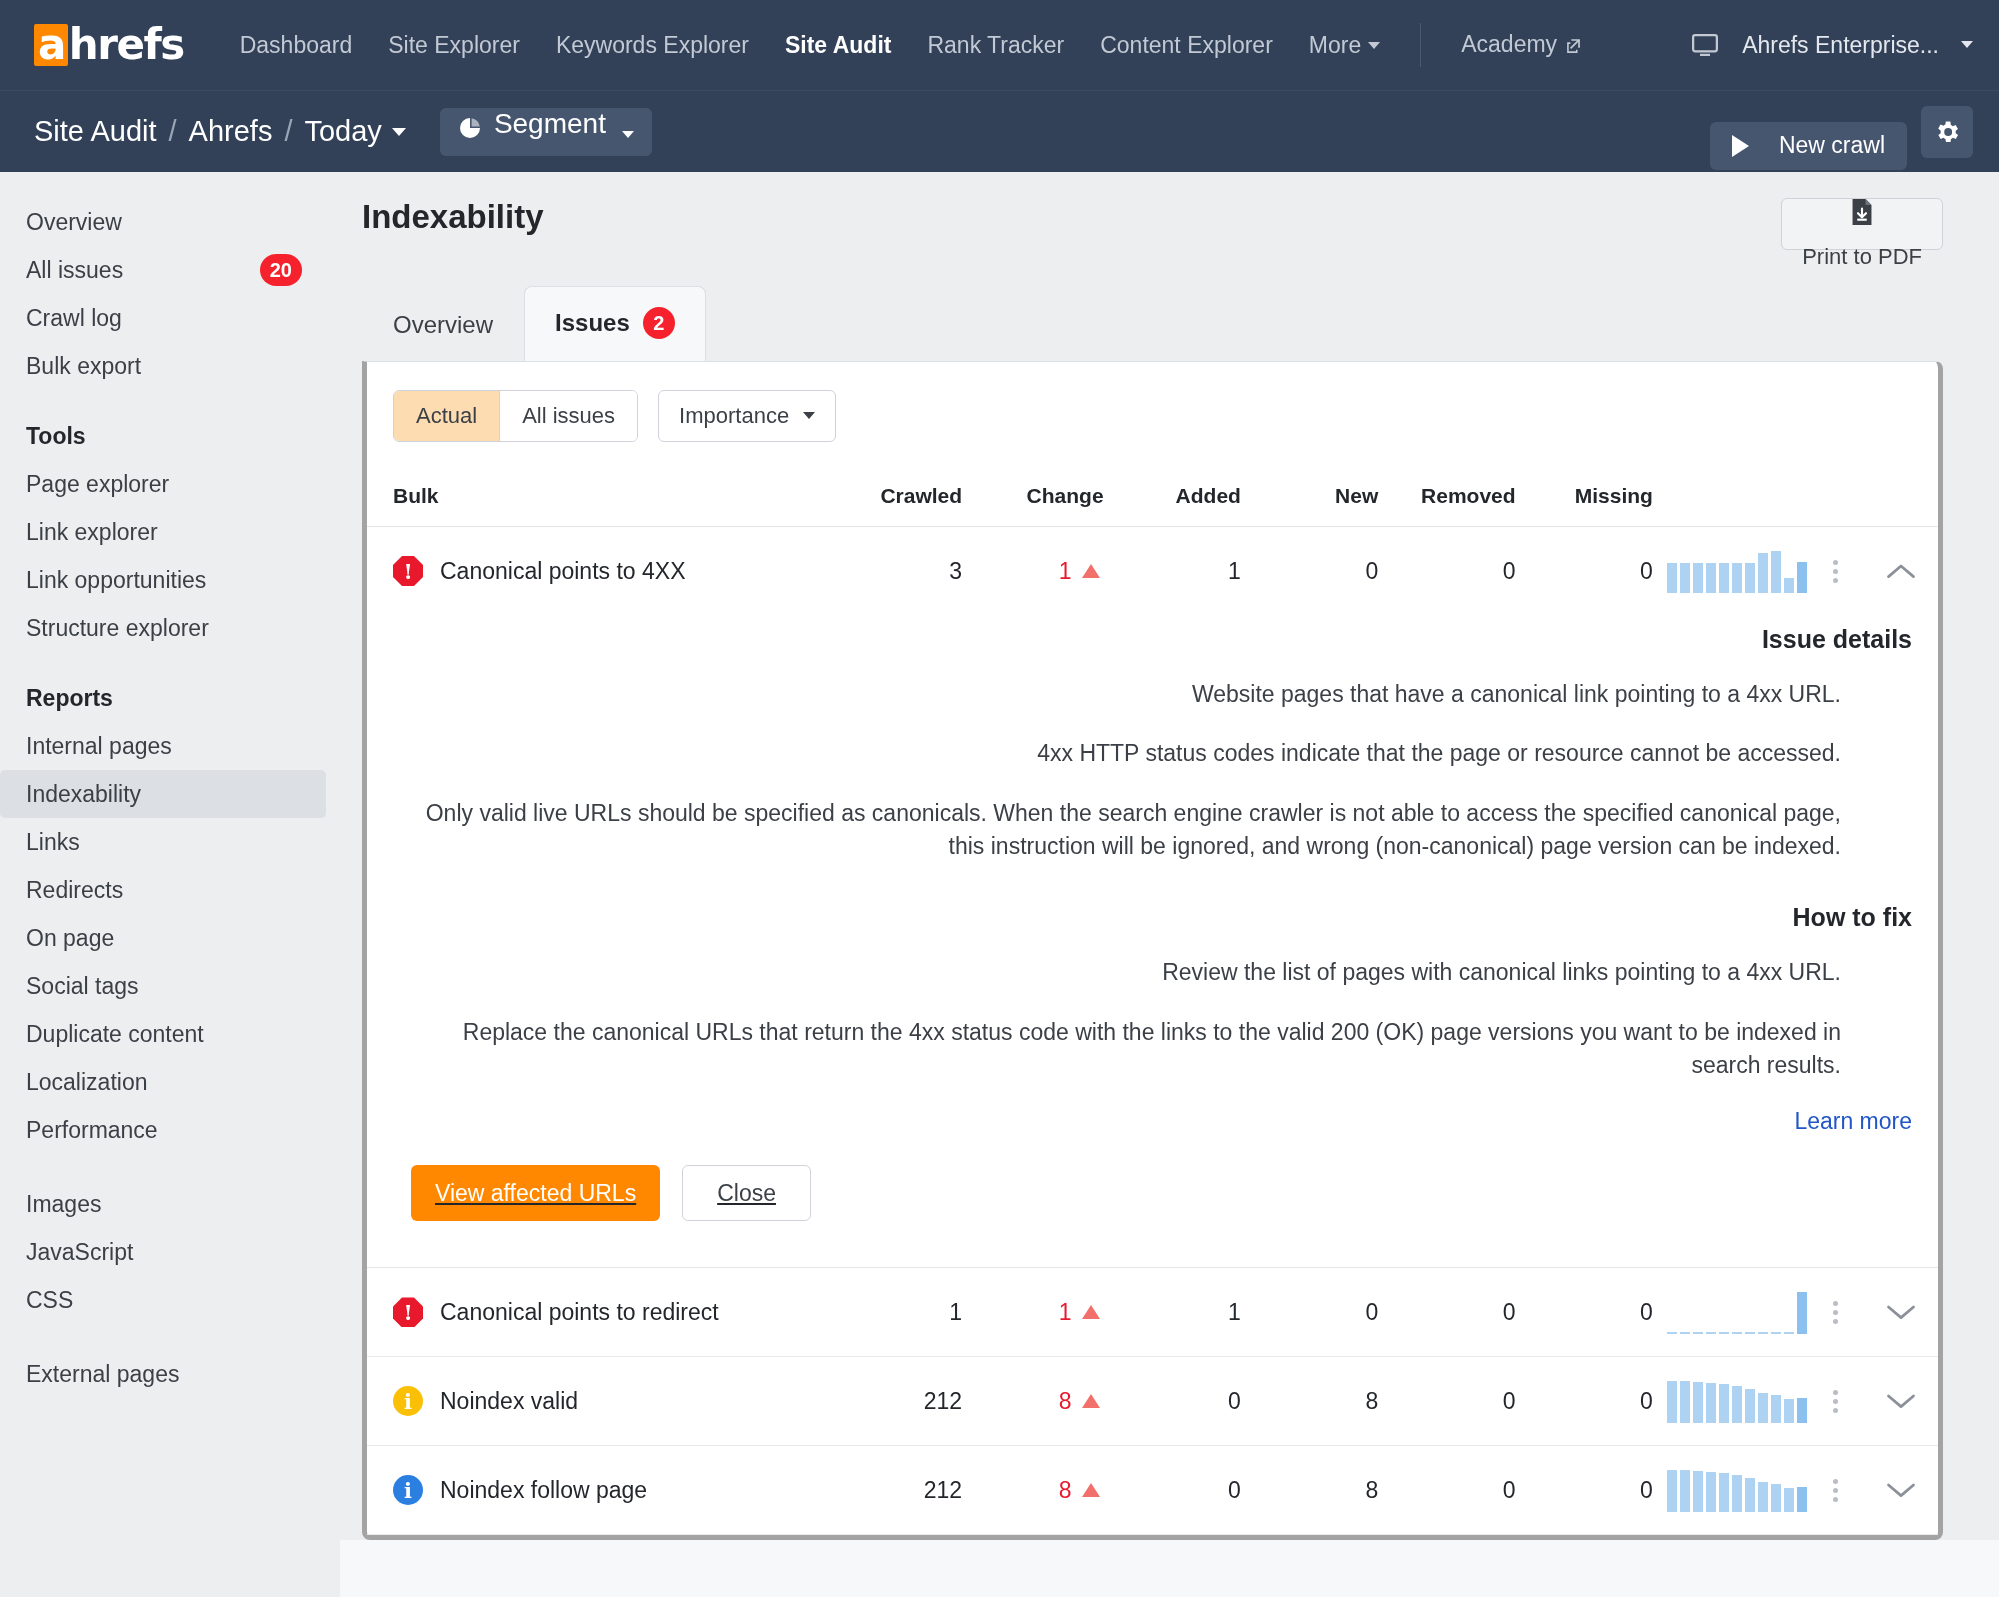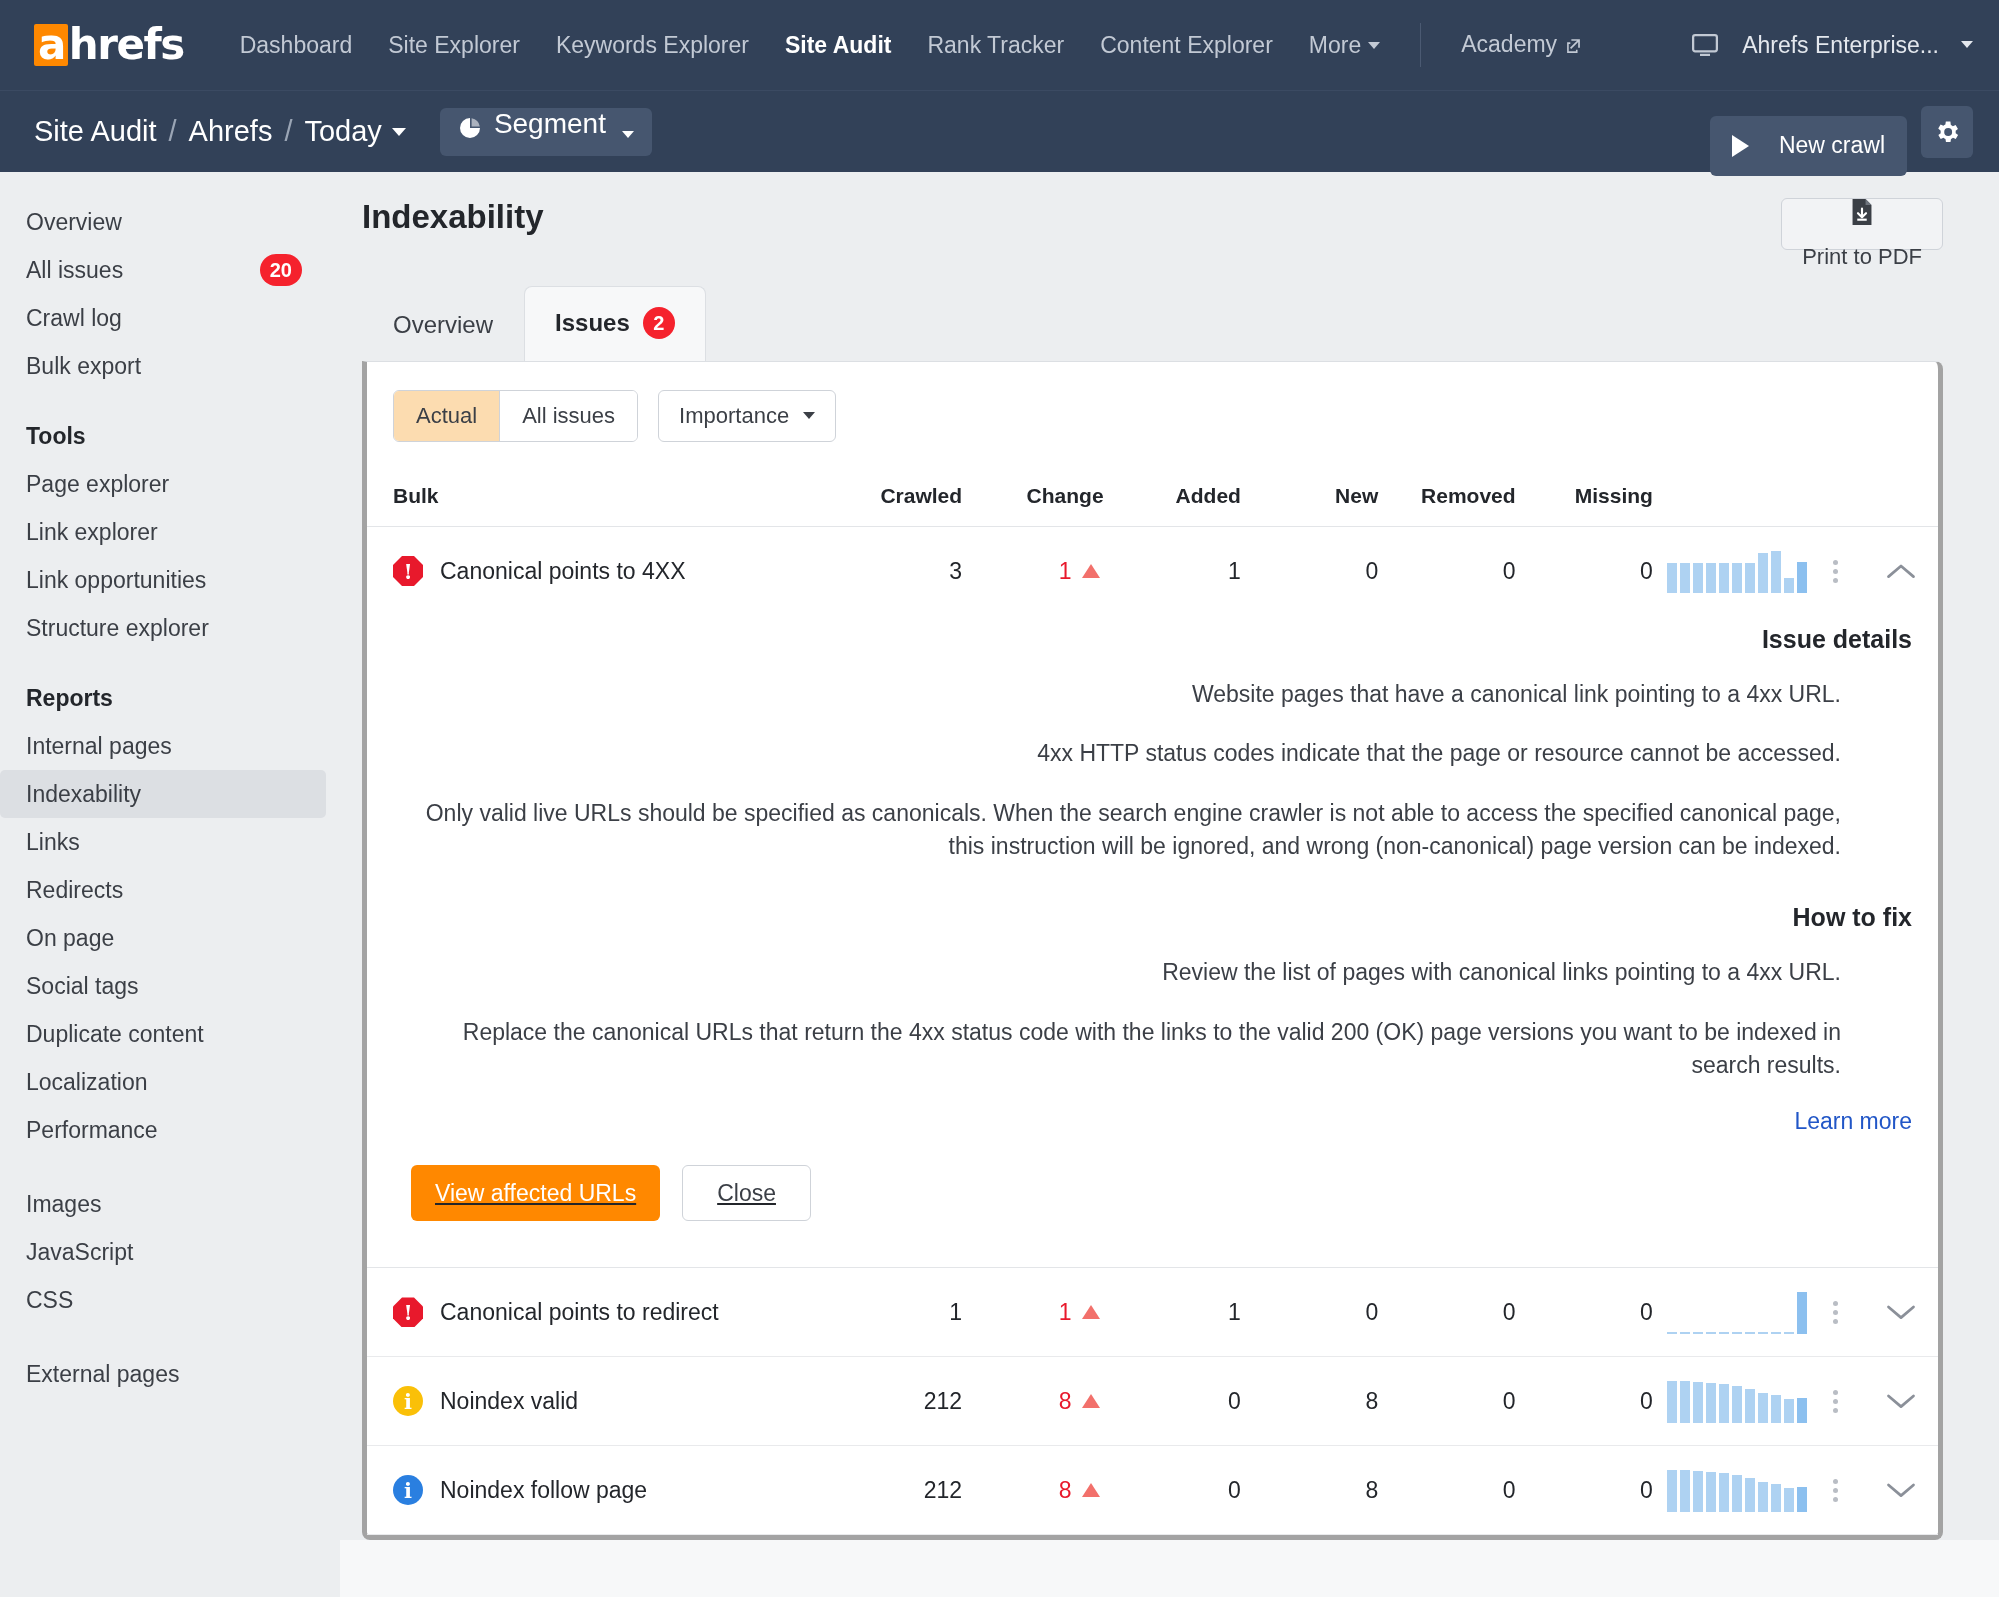--- a/index.html
+++ b/index.html
@@ -84,21 +84,21 @@
   .crumb .nav-caret { border-top-color: #ffffff; border-left-width:7px; border-right-width:7px; border-top-width:8px; margin-left: 10px;}
   .segment-btn {
     background: #46566f; border-radius: 6px;
     height: 48px; display: flex; align-items: flex-end;
     padding: 16px 18px; margin-left: 34px; color: #fff;
     font-size: 28px; cursor: pointer; gap: 12px;
   }
   .pie-icon { display:flex; }
   .segment-btn .nav-caret { border-top-color:#fff; margin-left: 4px; }
   .newcrawl-btn {
-    background: #46566f; border-radius: 6px; height: 60px;
+    background: #46566f; border-radius: 6px; height: 48px;
     display: flex; align-items: center; gap: 30px;
     padding: 0 22px; color: #fff; font-size: 23px; cursor: pointer; margin-top: 28px;
   }
   .play-tri {
     width: 0; height: 0;
     border-top: 11px solid transparent;
     border-bottom: 11px solid transparent;
     border-left: 17px solid #fff;
   }
   .gear-btn {

